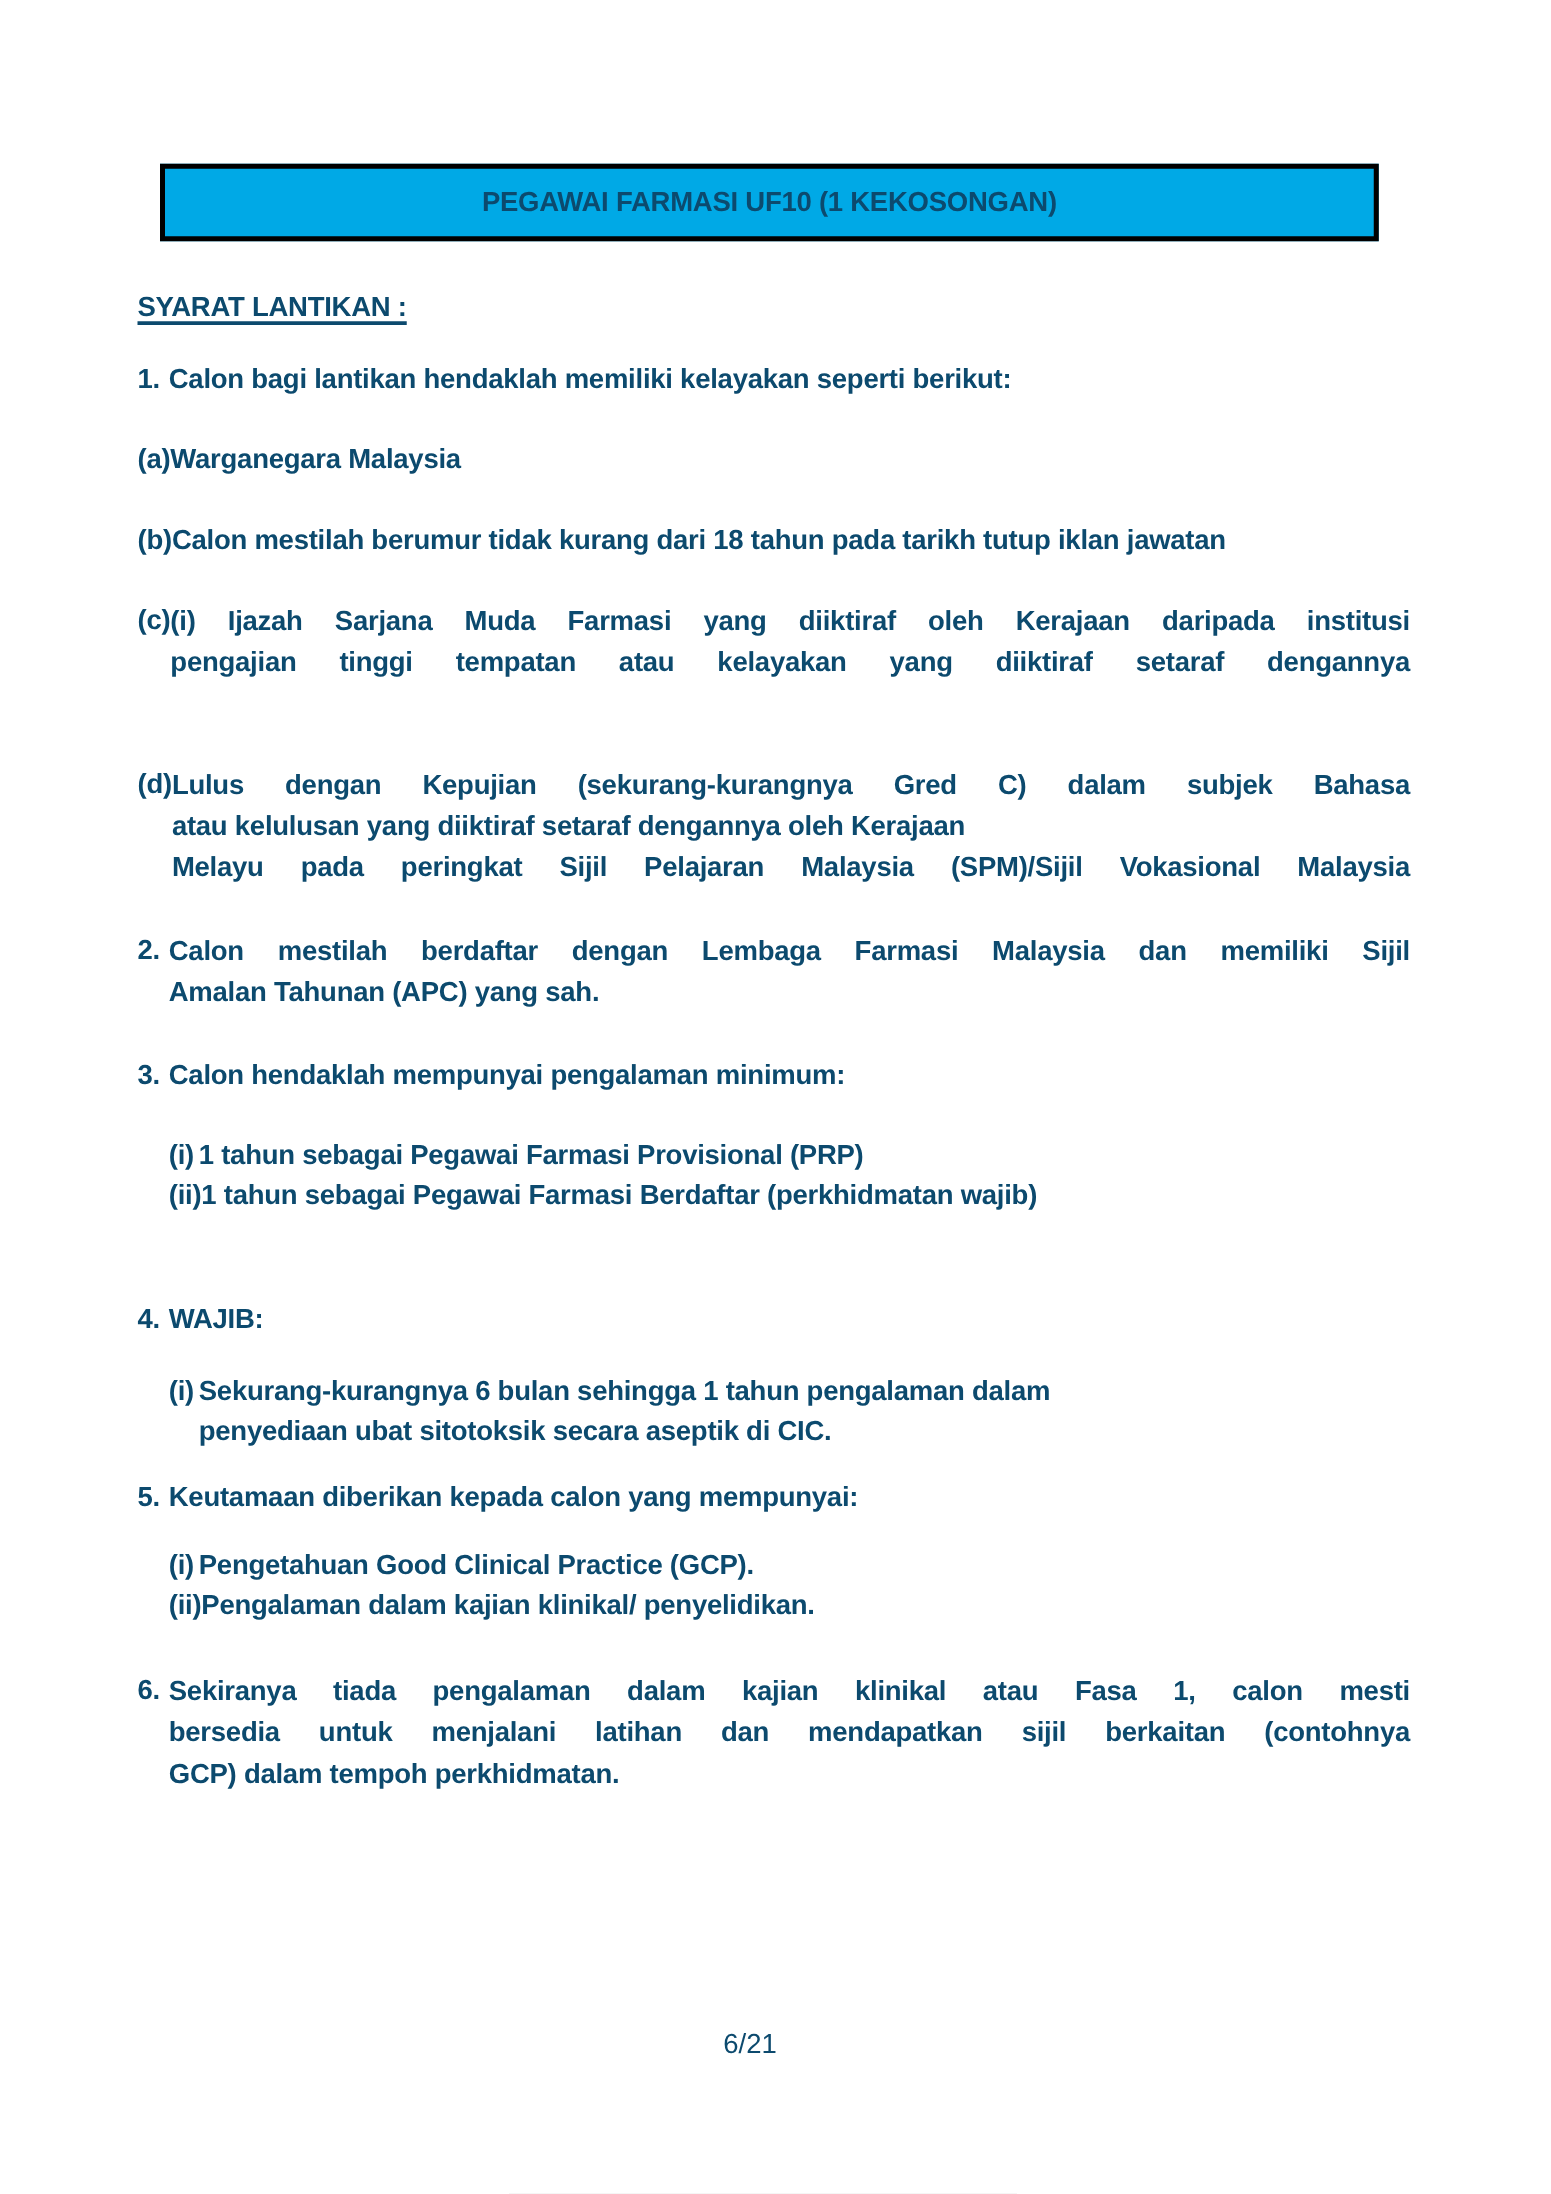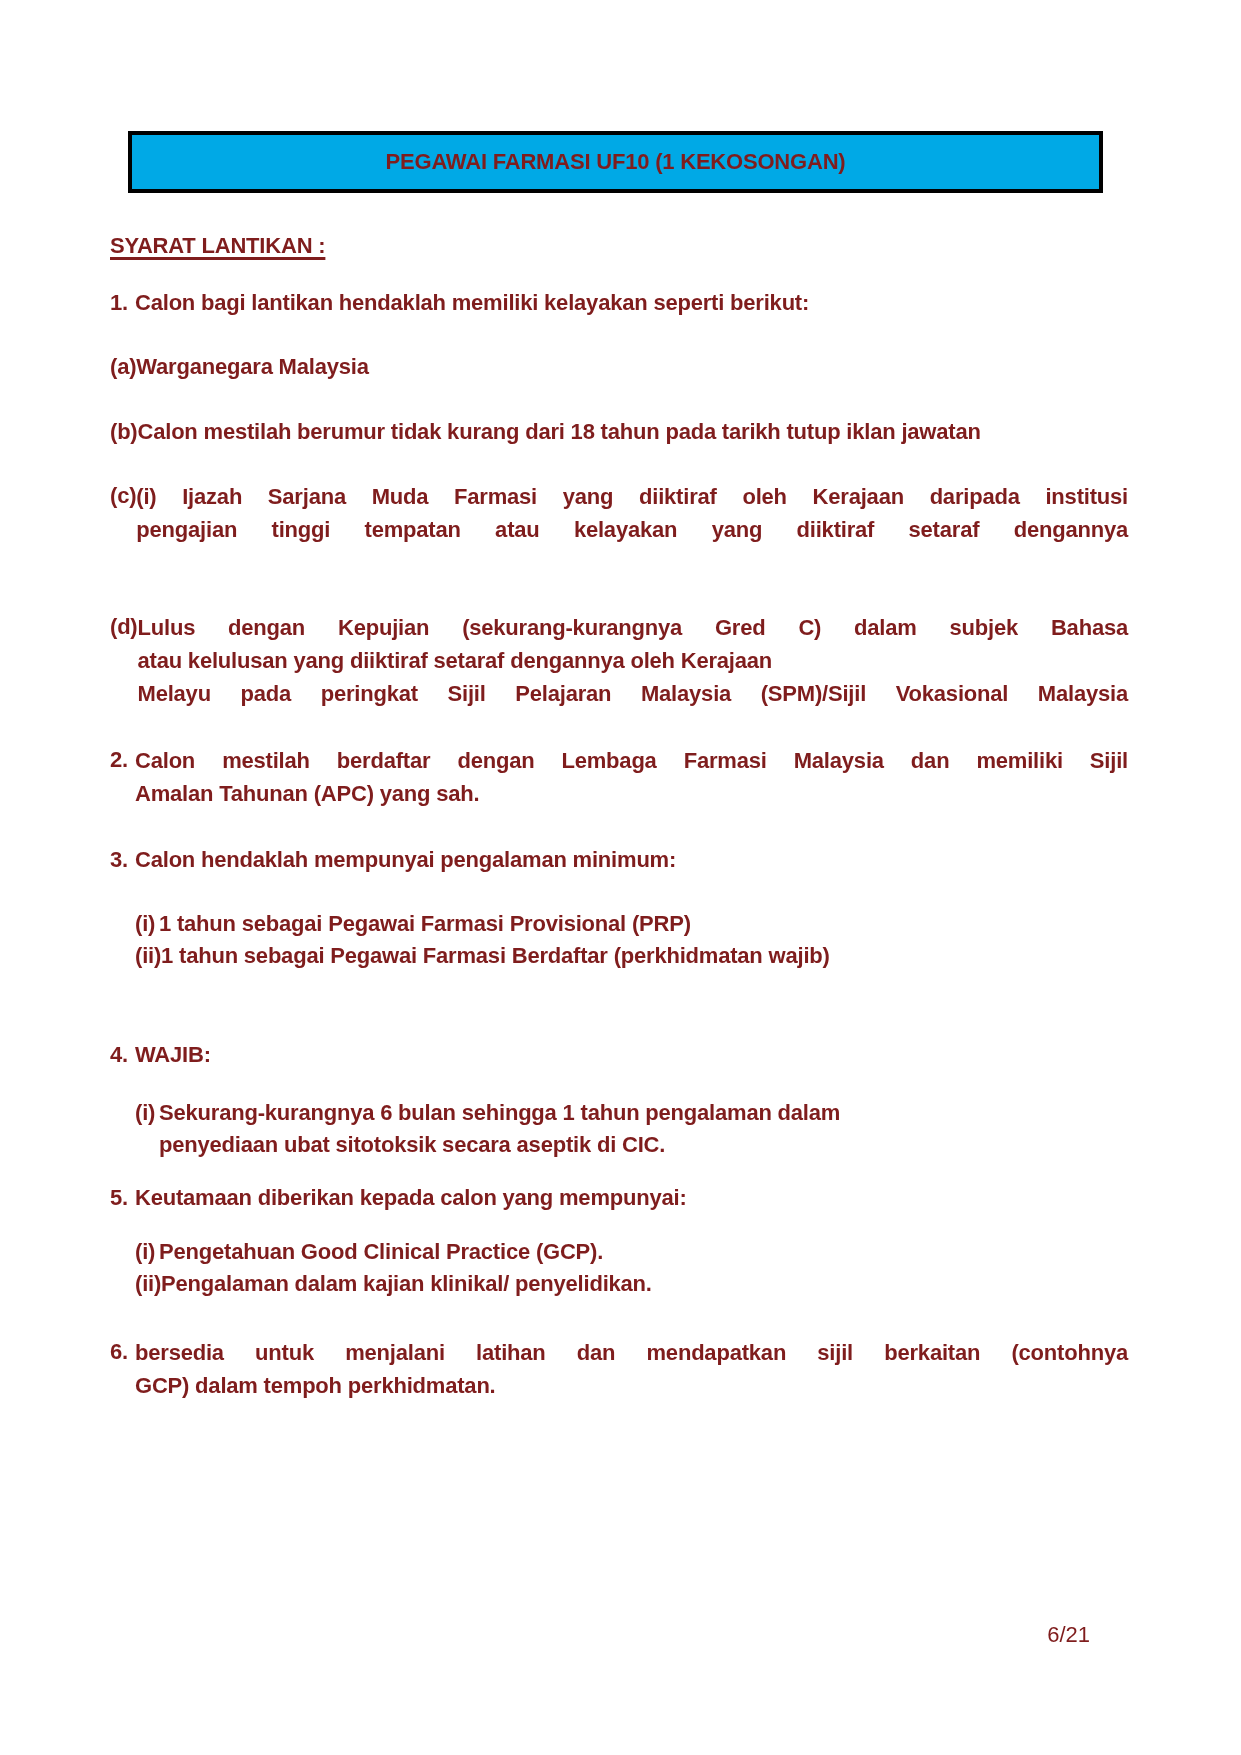--- a/index.html
+++ b/index.html
@@ -5,21 +5,21 @@
   * { margin: 0; padding: 0; box-sizing: border-box; }
   html, body { background: #e8e8e8; }
   .page {
     position: relative;
     width: 1241px;
     height: 1755px;
     background: #ffffff;
     font-family: "Liberation Sans", "DejaVu Sans", sans-serif;
     font-weight: 700;
     font-size: 22px;
-    color: #7f1d1d;
+    color: #0c4a6e;
     letter-spacing: -0.2px;
     margin: 0 auto;
     overflow: hidden;
   }
   .banner {
     position: absolute;
     left: 128px; top: 131px;
     width: 975px; height: 62px;
     border: 4px solid #000;
     display: flex; align-items: center; justify-content: center;
@@ -46,21 +46,21 @@
   .sub { left: 135px; width: 993px; }
   .sub .lbl { min-width: 24px; }
   .ln { line-height: 33px; }
   .jl { text-align: justify; text-align-last: justify; }
   .nw { white-space: nowrap; }
   .it { }
   .pagenum {
     position: absolute;
     left: 110px; top: 1622px;
     width: 980px;
-    text-align: right;
+    text-align: center;
     font-weight: 400;
     letter-spacing: 0;
   }
 </style>
 </head>
 <body>
 
 <div class="page">
 
   <div class="banner" style="background-color: rgb(0, 169, 230);">
@@ -148,20 +148,21 @@
     </div>
   </div>
   <div class="row sub" style="top:1268px">
     <span class="lbl">(ii)</span>
     <div class="txt nw">Pengalaman dalam kajian klinikal/ penyelidikan.</div>
   </div>
 
   <div class="row" style="top:1336px">
     <span class="lbl">6.</span>
     <div class="txt">
+      <div class="ln jl">Sekiranya tiada pengalaman dalam kajian klinikal atau Fasa 1, calon mesti</div>
       <div class="ln jl">bersedia untuk menjalani latihan dan mendapatkan sijil berkaitan (contohnya</div>
       <div class="ln nw">GCP) dalam tempoh perkhidmatan.</div>
     </div>
   </div>
 
   <div class="pagenum">6/21</div>
 
 </div>
 
 </body></html>

